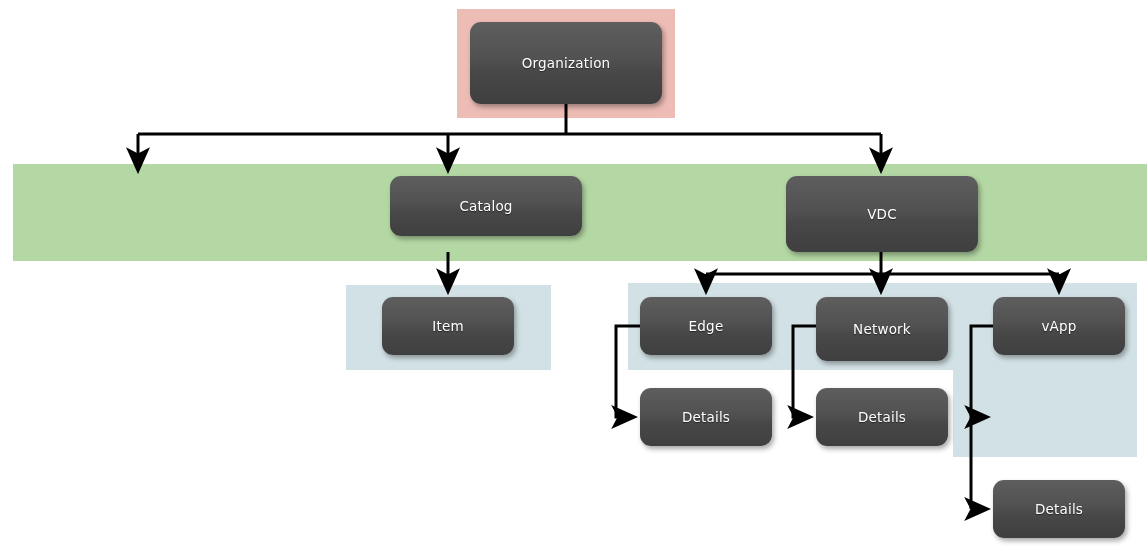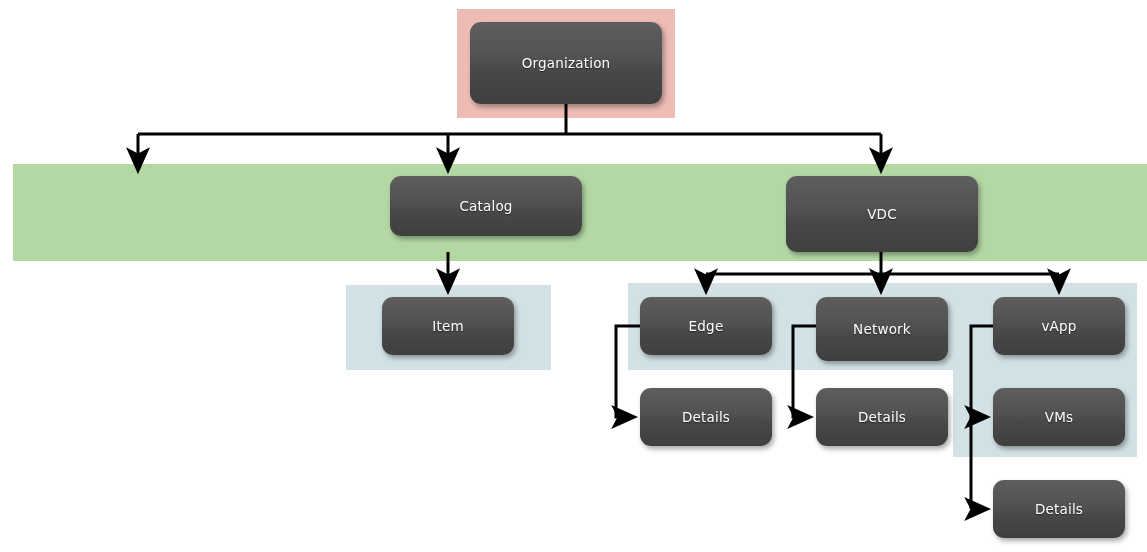--- a/index.html
+++ b/index.html
@@ -134,21 +134,18 @@
   </div>
 
   <div class="node" style="left:640px; top:388px; width:132px; height:58px;">
     <span class="node-label">Details</span>
   </div>
 
   <div class="node" style="left:816px; top:388px; width:132px; height:58px;">
     <span class="node-label">Details</span>
   </div>
 
-  <div class="node" style="left:993px; top:388px; width:132px; height:58px;">
-    <span class="node-label">VMs</span>
-  </div>
 
   <div class="node" style="left:993px; top:480px; width:132px; height:58px;">
     <span class="node-label">Details</span>
   </div>
 
 </div>
 
 </body></html>

